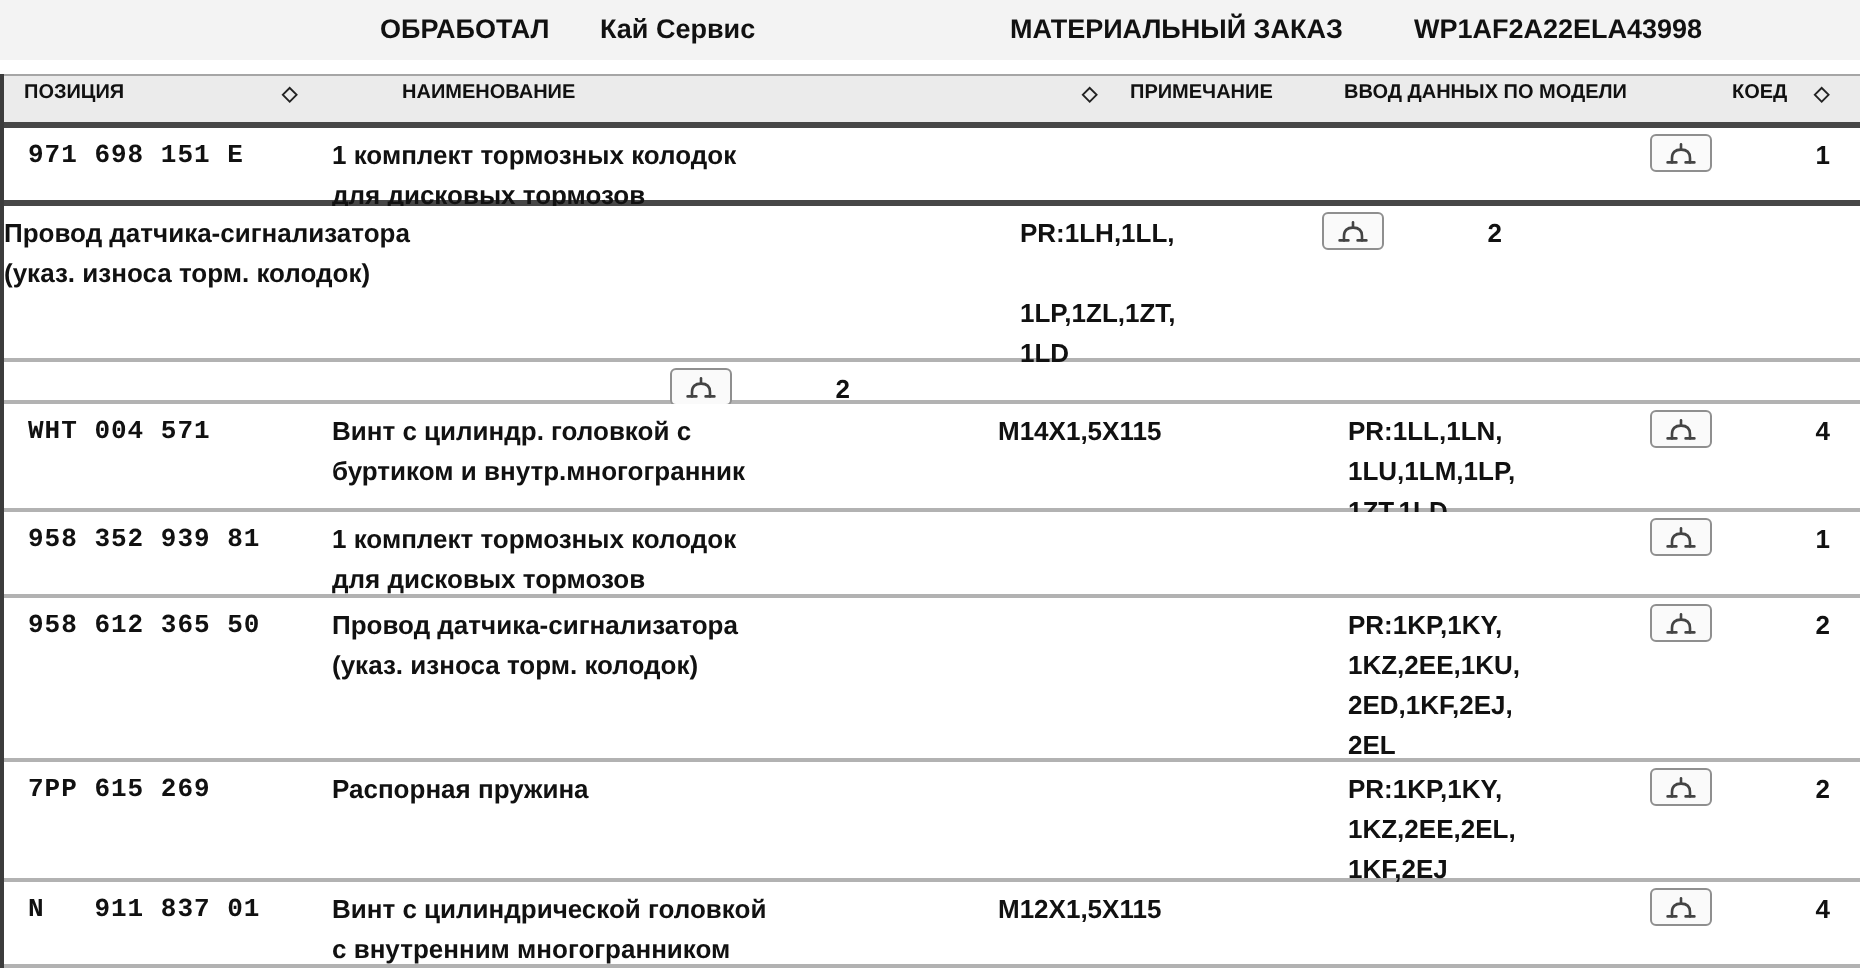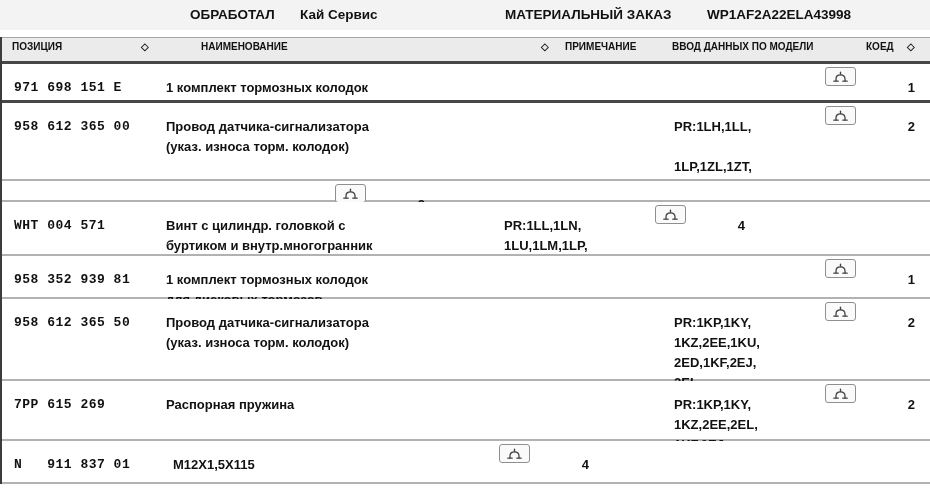--- a/index.html
+++ b/index.html
@@ -25,21 +25,21 @@
   .h-model{left:670px;}
   .h-qty{left:864px;}
   .sort{font-size:9px;top:6px;color:#222;cursor:pointer;}
   .s1{left:139px;}
   .s2{left:539px;}
   .s3{left:905px;}
 
   .trow{position:relative;display:flex;align-items:flex-start;box-sizing:border-box;
         border-bottom:2px solid #b2b2b2;background:#fff;}
   .trow.dark{border-bottom:3px solid #474747;}
-  .c{box-sizing:border-box;padding-top:14px;line-height:20px;font-size:13px;font-weight:bold;}
+  .c{box-sizing:border-box;padding-top:4px;line-height:20px;font-size:13px;font-weight:bold;}
   .pos{width:164px;padding-left:12px;font-family:"Liberation Mono",monospace;
        font-size:13px;letter-spacing:0.5px;white-space:pre;}
   .name{width:326px;white-space:pre-line;}
   .note{width:170px;padding-left:7px;white-space:pre-line;}
   .pr{width:158px;padding-left:12px;white-space:pre-line;}
   .iconc{width:44px;padding-top:3px;}
   .qty{width:56px;text-align:right;padding-right:5px;}
 
   .model-btn{display:block;width:31px;height:19px;margin-left:5px;padding:0;
              background:#fafafa;border:1px solid #8f8f8f;border-radius:3px;cursor:pointer;}
@@ -80,21 +80,20 @@
         <svg width="17" height="13" viewBox="0 0 17 13" fill="none" stroke="#444" stroke-width="1.3" stroke-linecap="round">
           <path d="M8.5 1.2 V3.6"></path>
           <path d="M4 10.2 V8 Q4 3.8 8.5 3.8 Q13 3.8 13 8 V10.2"></path>
           <path d="M1.8 10.2 H6.2 M10.8 10.2 H15.2"></path>
         </svg>
       </button>
     </div>
     <div class="c qty">1</div>
   </div>
         <div class="trow" style="height: 78px;">
-    <div class="c pos">958 612 365 00</div>
     <div class="c name">Провод датчика-сигнализатора
 (указ. износа торм. колодок)</div>
     <div class="c note"></div>
     <div class="c pr">PR:1LH,1LL,
 
 1LP,1ZL,1ZT,
 1LD</div>
     <div class="c iconc">
       <button class="model-btn">
         <svg width="17" height="13" viewBox="0 0 17 13" fill="none" stroke="#444" stroke-width="1.3" stroke-linecap="round">
@@ -117,20 +116,21 @@
           <path d="M1.8 10.2 H6.2 M10.8 10.2 H15.2"></path>
         </svg>
       </button>
     </div>
     <div class="c qty">2</div>
   </div>
         <div class="trow" style="height: 54px;">
     <div class="c pos">WHT 004 571</div>
     <div class="c name">Винт с цилиндр. головкой с
 буртиком и внутр.многогранник</div>
+    <div class="c note">M14X1,5X115</div>
     <div class="c pr">PR:1LL,1LN,
 1LU,1LM,1LP,
 1ZT,1LD</div>
     <div class="c iconc">
       <button class="model-btn">
         <svg width="17" height="13" viewBox="0 0 17 13" fill="none" stroke="#444" stroke-width="1.3" stroke-linecap="round">
           <path d="M8.5 1.2 V3.6"></path>
           <path d="M4 10.2 V8 Q4 3.8 8.5 3.8 Q13 3.8 13 8 V10.2"></path>
           <path d="M1.8 10.2 H6.2 M10.8 10.2 H15.2"></path>
         </svg>
@@ -188,20 +188,22 @@
           <path d="M8.5 1.2 V3.6"></path>
           <path d="M4 10.2 V8 Q4 3.8 8.5 3.8 Q13 3.8 13 8 V10.2"></path>
           <path d="M1.8 10.2 H6.2 M10.8 10.2 H15.2"></path>
         </svg>
       </button>
     </div>
     <div class="c qty">2</div>
   </div>
         <div class="trow" style="height: 43px;">
     <div class="c pos">N   911 837 01</div>
+    <div class="c name">Винт с цилиндрической головкой
+с внутренним многогранником</div>
     <div class="c note">M12X1,5X115</div>
     <div class="c pr"></div>
     <div class="c iconc">
       <button class="model-btn">
         <svg width="17" height="13" viewBox="0 0 17 13" fill="none" stroke="#444" stroke-width="1.3" stroke-linecap="round">
           <path d="M8.5 1.2 V3.6"></path>
           <path d="M4 10.2 V8 Q4 3.8 8.5 3.8 Q13 3.8 13 8 V10.2"></path>
           <path d="M1.8 10.2 H6.2 M10.8 10.2 H15.2"></path>
         </svg>
       </button>

